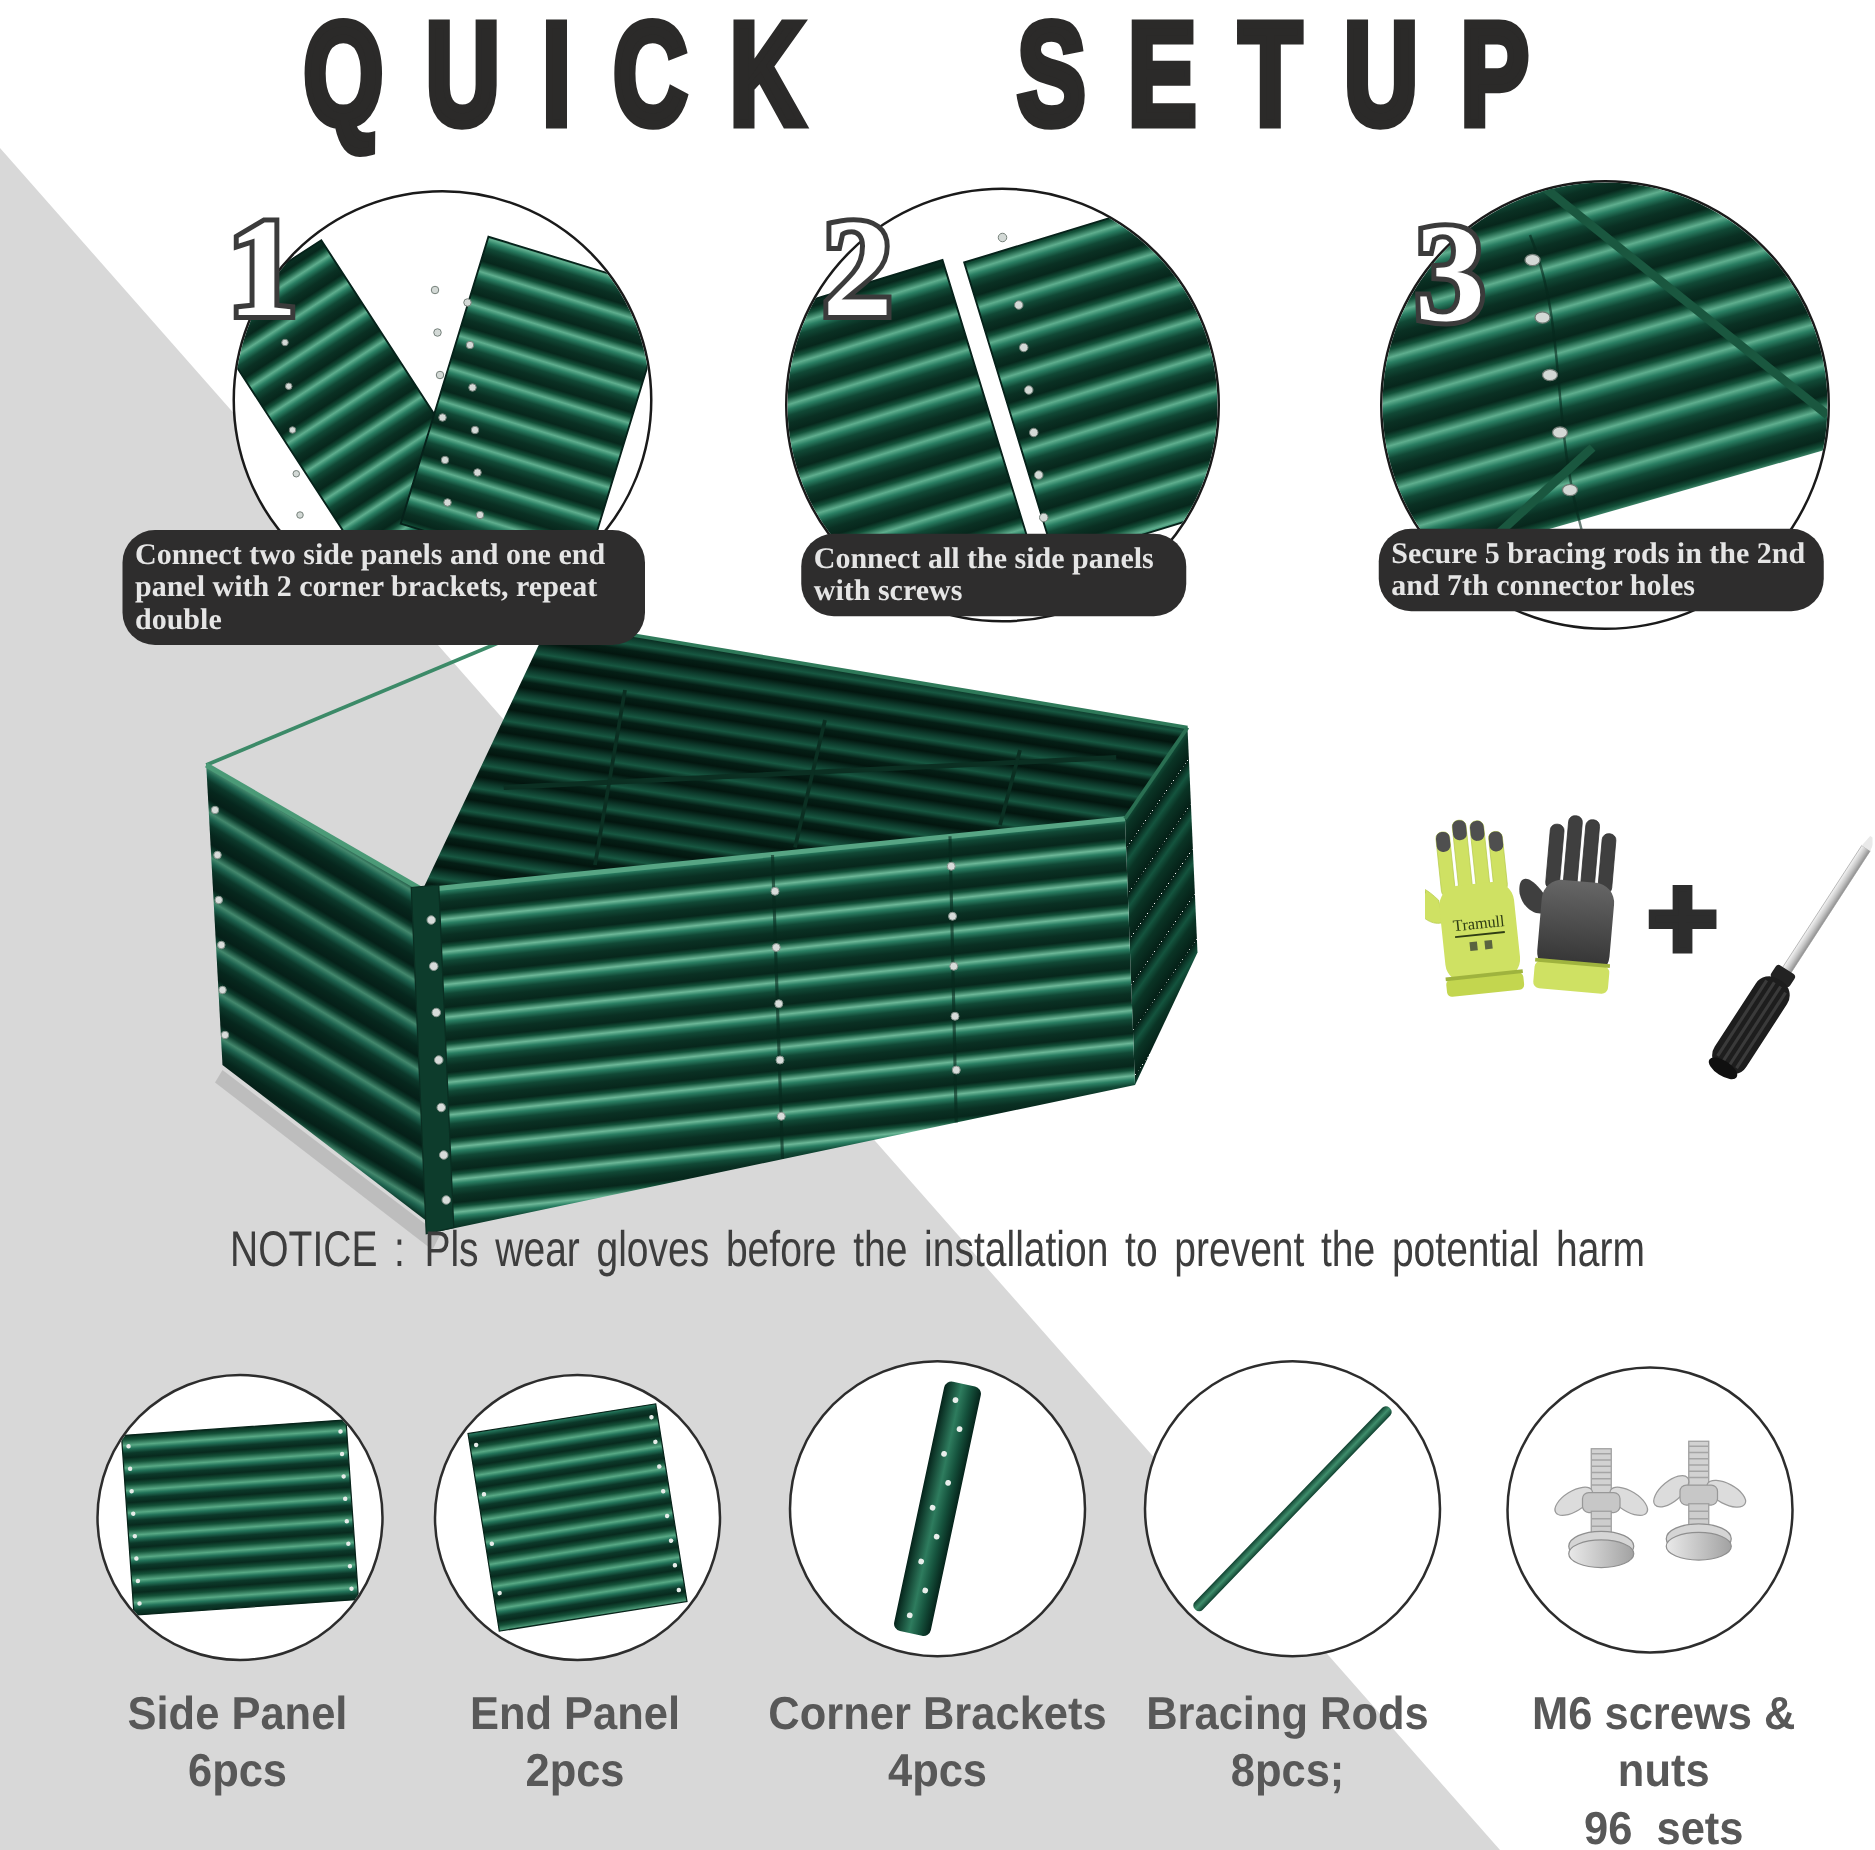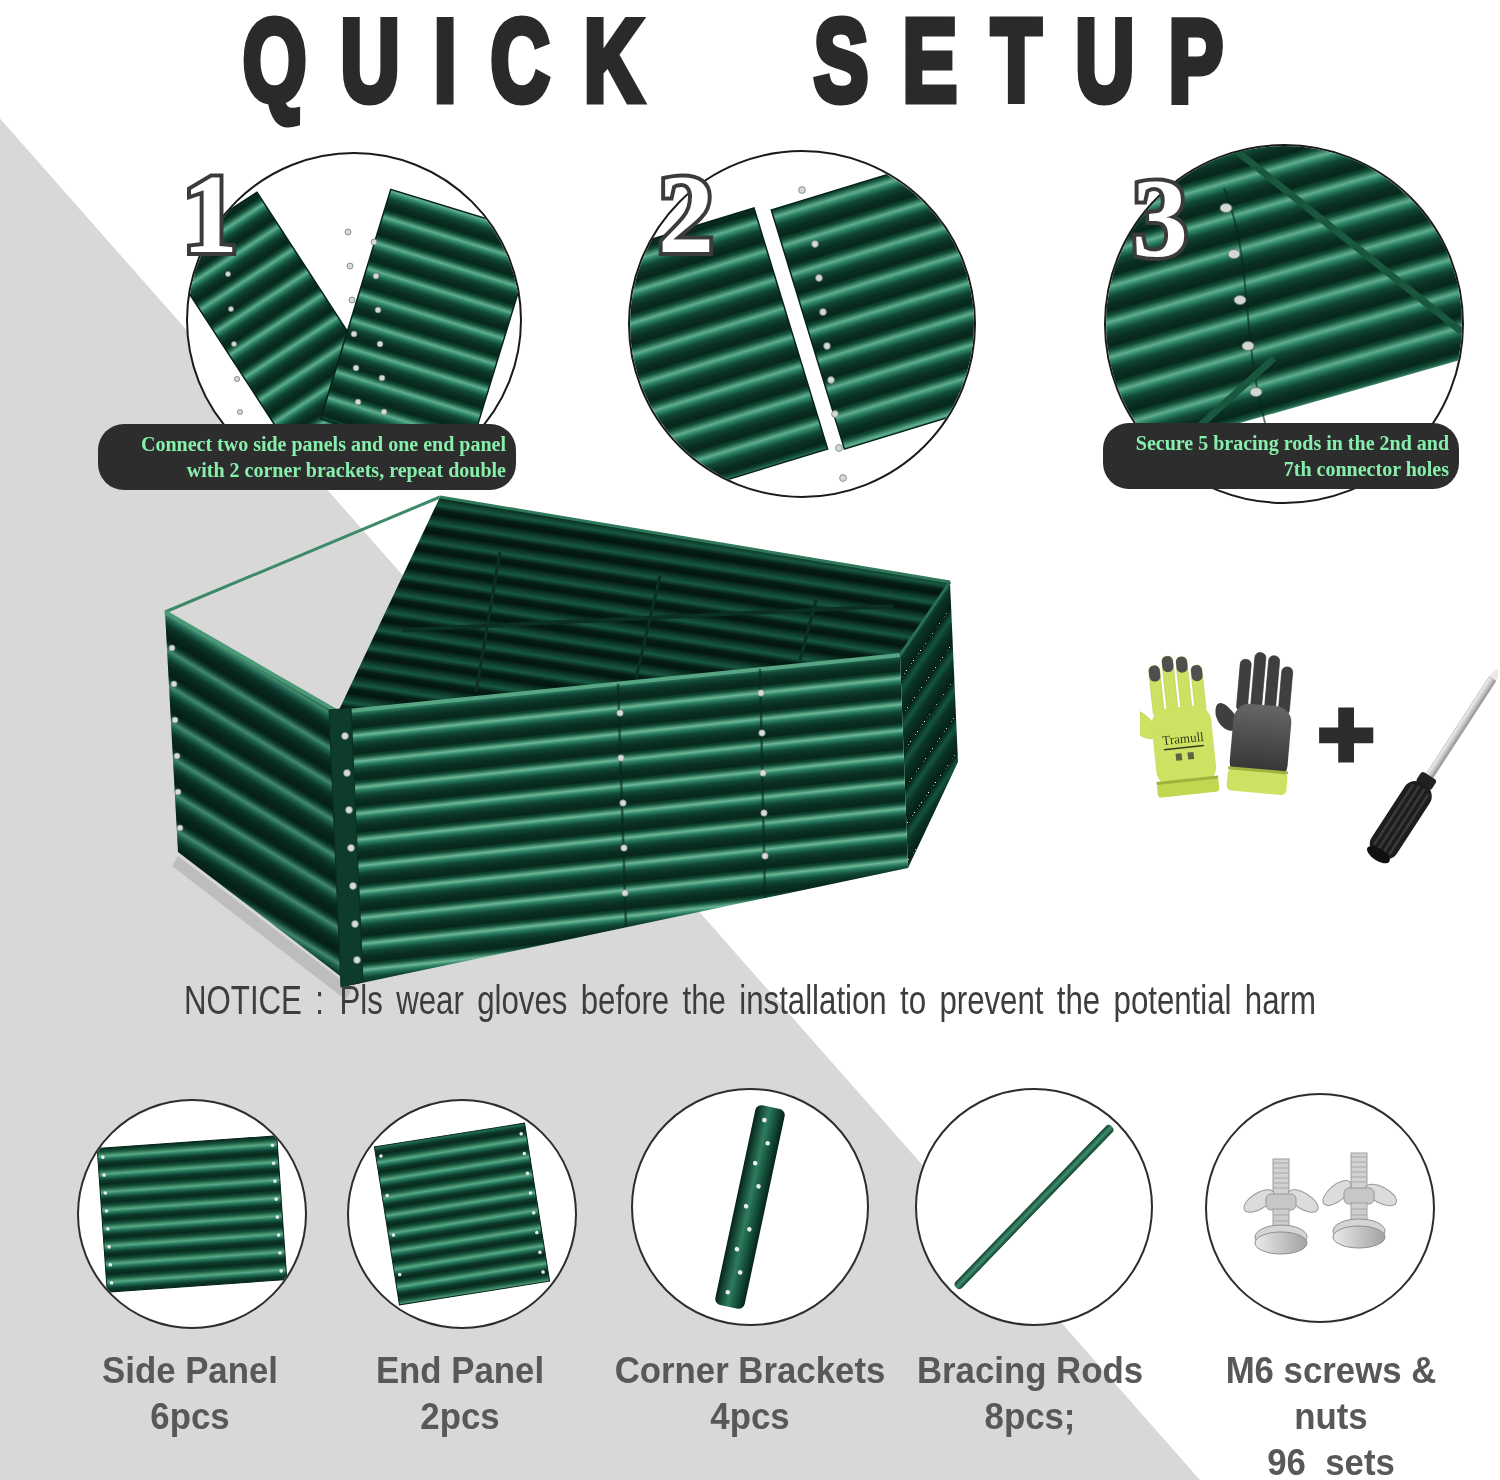--- a/index.html
+++ b/index.html
@@ -14,23 +14,23 @@
   .circle{position:absolute;background:#fff;border:2px solid #1a1a1a;border-radius:50%;
         overflow:hidden;z-index:1;}
   .c1{left:186px;top:152px;width:332px;height:332px;}
   .c2{left:628px;top:150px;width:344px;height:344px;}
   .c3{left:1104px;top:144px;width:356px;height:356px;}
   .circle svg{position:absolute;left:0;top:0;}
   .stepnum{position:absolute;z-index:4;}
   .n1{left:158px;top:144px;}
   .n2{left:634px;top:144px;}
   .n3{left:1108px;top:148px;}
-  .caption{position:absolute;z-index:3;background:#2e2d2d;color:#86efac;
-        font-family:"Liberation Serif",serif;font-weight:bold;font-size:20px;line-height:26px;
-        text-align:right;border-radius:26px;padding:7px 10px;box-sizing:border-box;}
+  .caption{position:absolute;z-index:3;background:#2e2d2d;color:#e5e5e5;
+        font-family:"Liberation Serif",serif;font-weight:bold;font-size:24px;line-height:26px;
+        text-align:left;border-radius:26px;padding:7px 10px;box-sizing:border-box;}
   .cap1{left:98px;top:424px;width:418px;}
   .cap2{left:641px;top:427px;width:308px;}
   .cap3{left:1103px;top:423px;width:356px;}
   .bed{position:absolute;left:148px;top:488px;z-index:2;}
   .gloves{position:absolute;left:1140px;top:633px;z-index:2;}
   .plus{position:absolute;left:1306px;top:680px;width:80px;height:110px;text-align:center;
         font-size:98px;font-weight:bold;line-height:108px;color:#2d2d2d;
         -webkit-text-stroke:5px #2d2d2d;z-index:2;}
   .screwdriver{position:absolute;left:1358px;top:610px;z-index:2;}
   .notice{position:absolute;top:978px;left:0;width:100%;text-align:center;font-size:40px;
@@ -136,20 +136,21 @@
           <circle cx="205" cy="262" r="3.4"></circle>
         <circle cx="209" cy="296" r="3.4"></circle>
           <circle cx="172" cy="38" r="3.4"></circle>
           <circle cx="213" cy="326" r="3.4"></circle>
       </g>
     </svg>
   </div>
   <svg class="stepnum n2" width="120" height="135" viewBox="0 0 120 135">
     <text x="52" y="108" text-anchor="middle" font-family="Liberation Serif, serif" font-weight="bold" font-size="112" fill="#ffffff" stroke="#3b3b3b" stroke-width="8" paint-order="stroke">2</text>
   </svg>
+  <div class="caption cap2">Connect all the side panels with screws</div>
 
   <div class="circle c3">
     <svg width="356" height="356" viewBox="0 0 356 356">
       <defs>
         <linearGradient id="s3" x1="0" y1="0" x2="0" y2="34" gradientUnits="userSpaceOnUse" spreadMethod="repeat">
           <stop offset="0" stop-color="#07271c"></stop>
             <stop offset="0.14" stop-color="#135139"></stop>
           <stop offset="0.32" stop-color="#5fae8e"></stop>
             <stop offset="0.44" stop-color="#2a7f63"></stop>
           <stop offset="0.6" stop-color="#114936"></stop>

